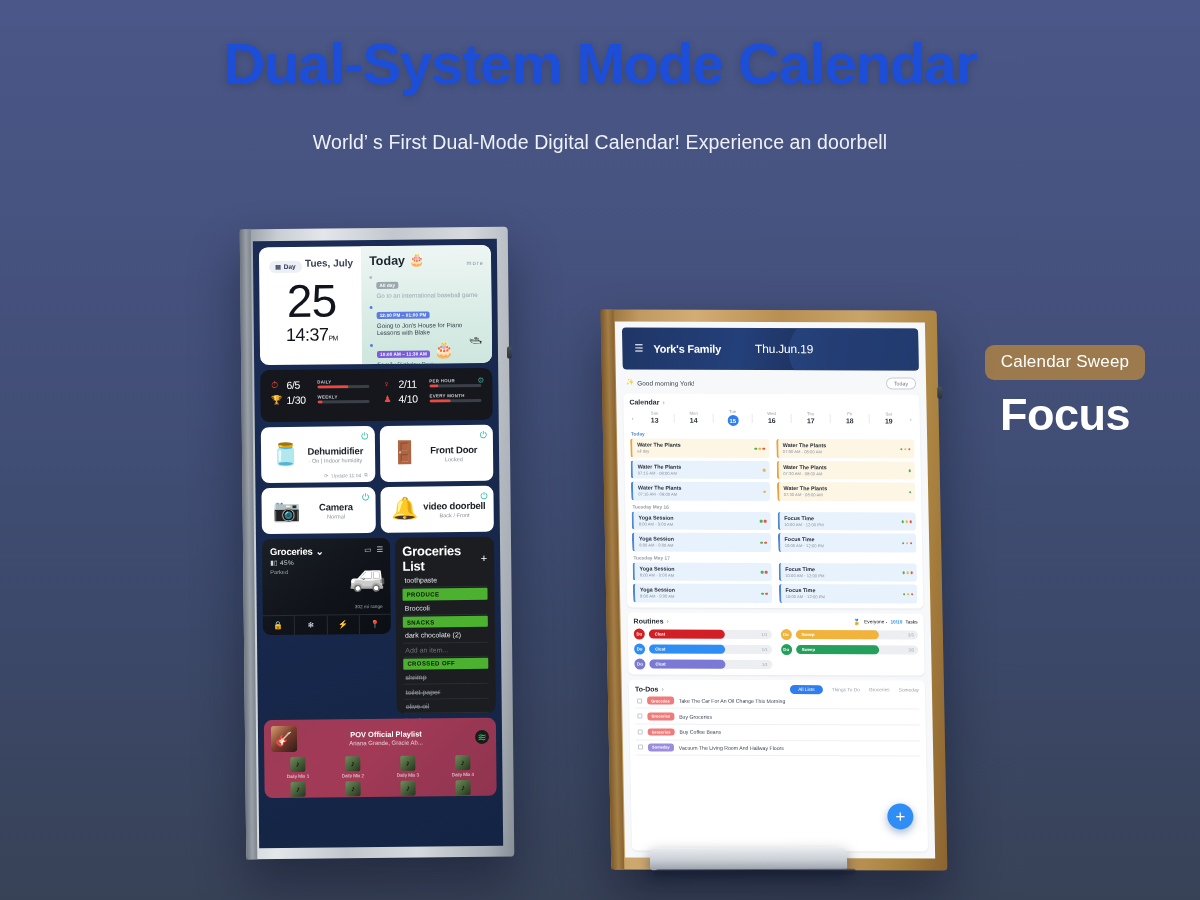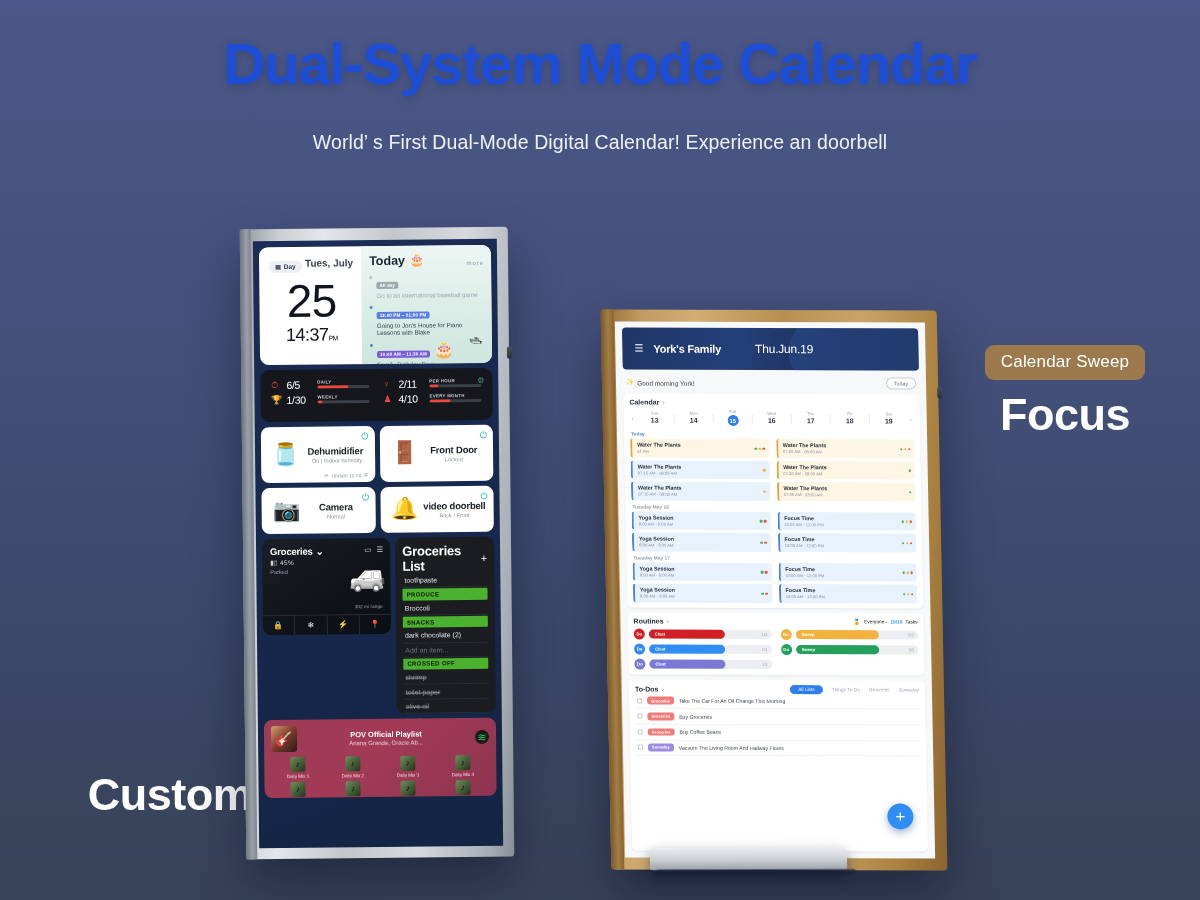--- a/index.html
+++ b/index.html
@@ -249,21 +249,20 @@
 <body>
 
 <div class="hero">
   <h1>Dual-System Mode Calendar</h1>
   <p>
     <span>World’ s First Dual-Mode Digital Calendar! Experience an doorbell</span><br>
   </p>
 </div>
 
 <div class="mode-block" id="android-mode">
-  <div class="mode-title">Custom</div>
 </div>
 <div class="mode-block" id="calendar-mode">
   <span class="mode-badge bronze">Calendar Sweep</span>
   <div class="mode-title">Focus</div>
 </div>
 
 <div class="frame-wrap" id="left-frame">
   <div class="frame-outer silver-outer"></div>
   <div class="frame-mat"></div>
   <div class="power-dot" style="right:-3px; top:120px;"></div>

